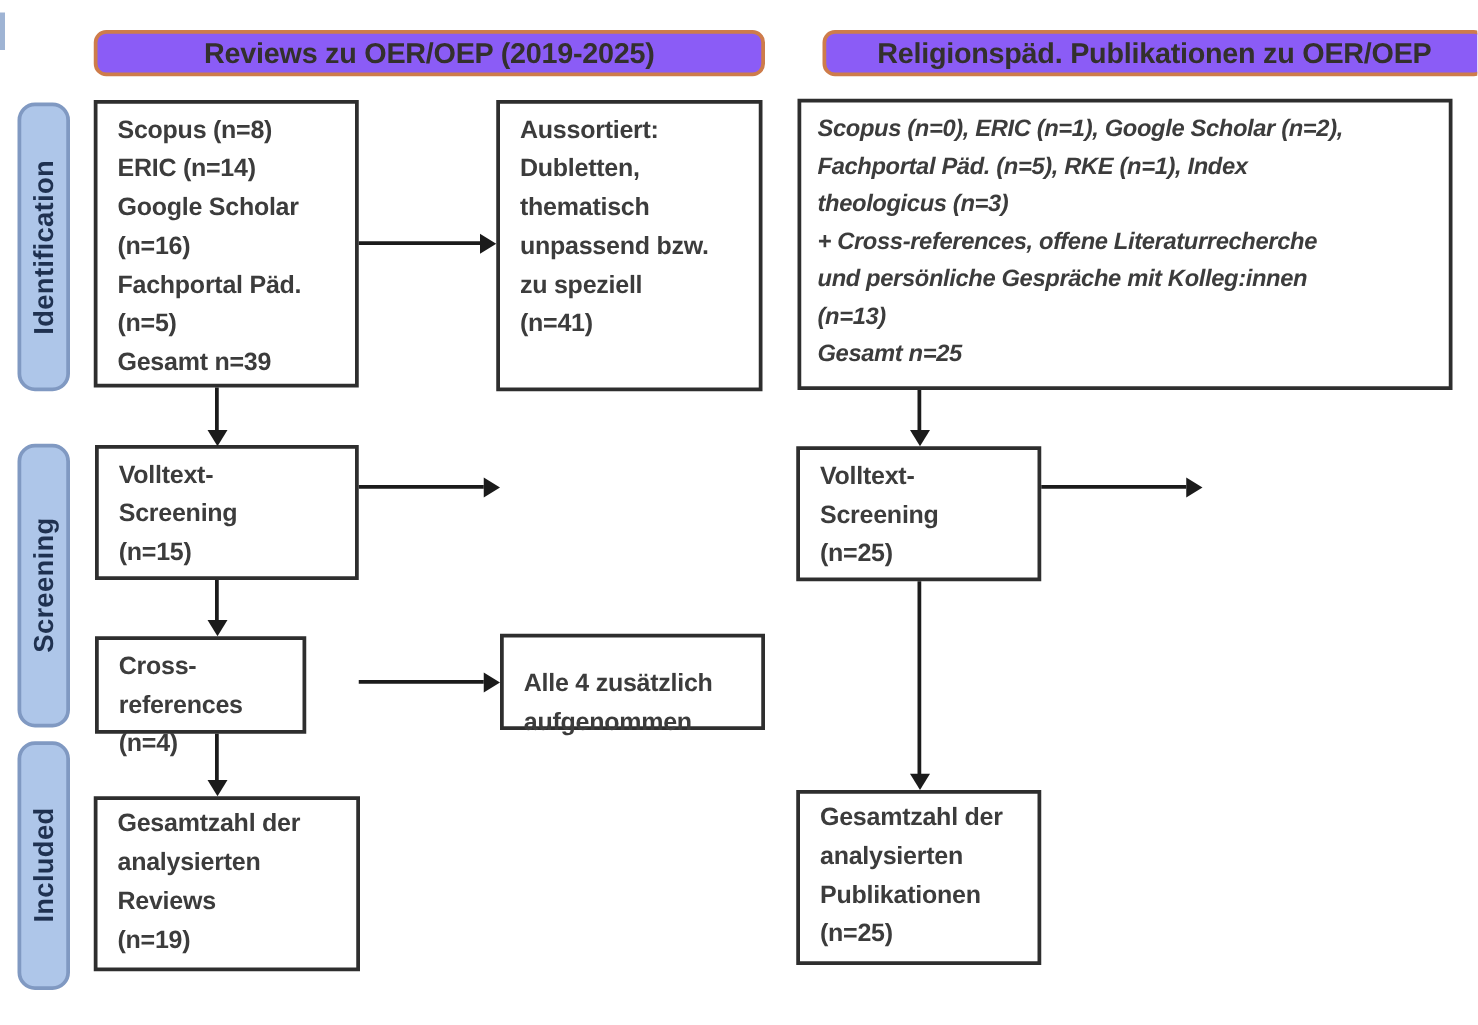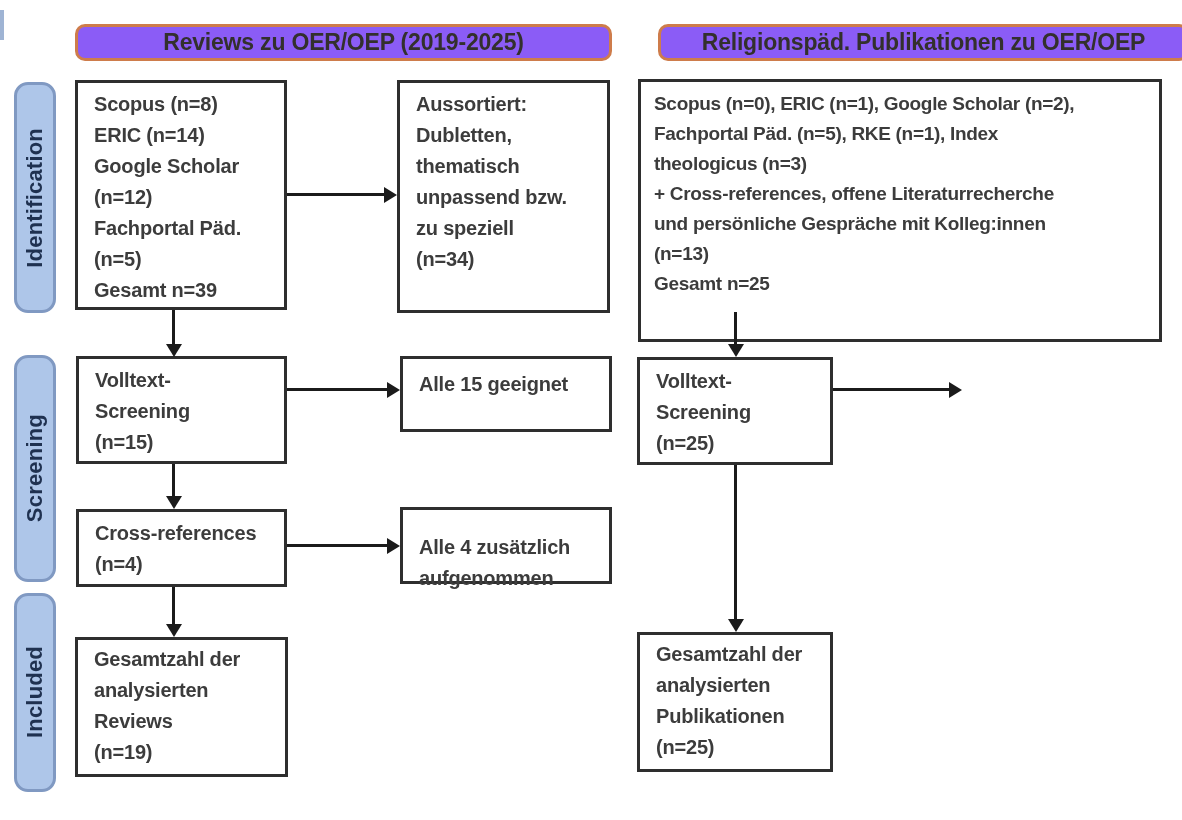--- a/index.html
+++ b/index.html
@@ -105,57 +105,54 @@
     <span class="pill-label">Screening</span>
   </div>
   <div class="pill" style="left:14px; top:593px; width:42px; height:199px;">
     <span class="pill-label">Included</span>
   </div>
 
   <div class="fbox" style="left:75px; top:80px; width:212px; height:230px;">
     <div class="txt">Scopus (n=8)
 ERIC (n=14)
 Google Scholar
-(n=12)
+(n=16)
 Fachportal Päd.
 (n=5)
 Gesamt n=39</div>
   </div>
   <div class="fbox" style="left:397px; top:80px; width:213px; height:233px;">
     <div class="txt">Aussortiert:
 Dubletten,
 thematisch
 unpassend bzw.
 zu speziell
-(n=34)</div>
+(n=41)</div>
   </div>
   <div class="fbox" style="left:76px; top:356px; width:211px; height:108px;">
     <div class="txt">Volltext-
 Screening
 (n=15)</div>
   </div>
-  <div class="fbox" style="left:400px; top:356px; width:212px; height:76px;">
-    <div class="txt" style="padding-top:10px;">Alle 15 geeignet</div>
-  </div>
-  <div class="fbox" style="left:76px; top:509px; width:211px; height:78px;">
+  <div class="fbox" style="left:76px; top:509px; width:169px; height:78px;">
     <div class="txt">Cross-references
 (n=4)</div>
   </div>
   <div class="fbox" style="left:400px; top:507px; width:212px; height:77px;">
     <div class="txt" style="padding-top:22px;">Alle 4 zusätzlich
 aufgenommen</div>
   </div>
   <div class="fbox" style="left:75px; top:637px; width:213px; height:140px;">
     <div class="txt" style="padding-top:4px;">Gesamtzahl der
 analysierten
 Reviews
 (n=19)</div>
   </div>
 
-  <div class="fbox" style="left:638px; top:79px; width:524px; height:263px;">
+  <div class="fbox" style="left:638px; top:79px; width:524px; height:233px;font-style:italic;">
     <div class="txt dense">Scopus (n=0), ERIC (n=1), Google Scholar (n=2),
 Fachportal Päd. (n=5), RKE (n=1), Index
 theologicus (n=3)
 + Cross-references, offene Literaturrecherche
 und persönliche Gespräche mit Kolleg:innen
 (n=13)
 Gesamt n=25</div>
   </div>
   <div class="fbox" style="left:637px; top:357px; width:196px; height:108px;">
     <div class="txt">Volltext-

